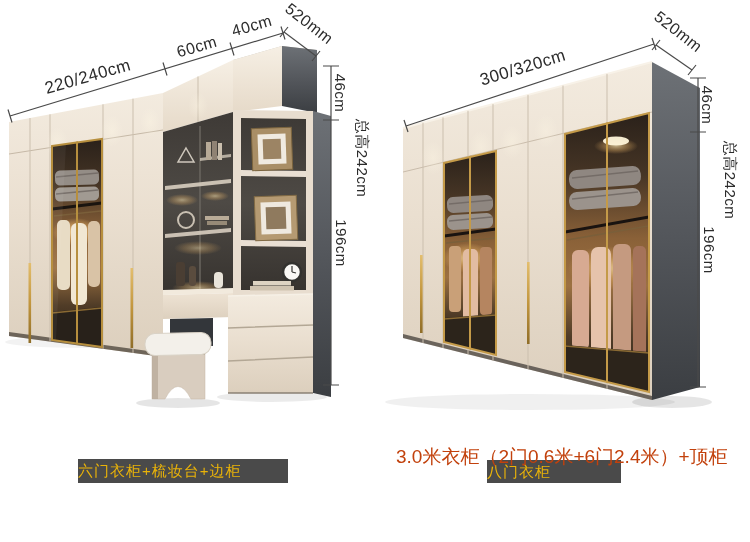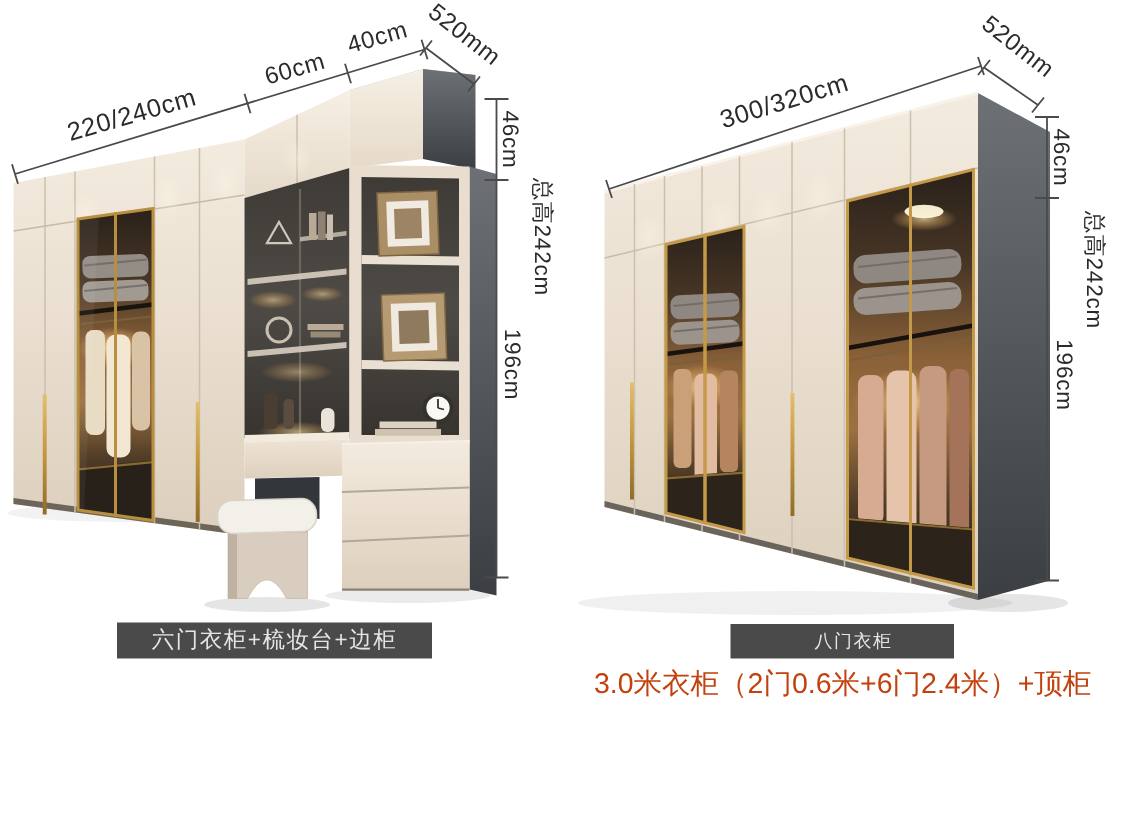--- a/index.html
+++ b/index.html
@@ -6,22 +6,23 @@
   .stage{
     position:relative;width:750px;height:542px;background:#ffffff;overflow:hidden;
     font-family:"Liberation Sans","DejaVu Sans",sans-serif;color:#2e2e2e;
   }
   .stage svg{position:absolute;left:0;top:0;}
   .dim-label{
     position:absolute;white-space:nowrap;color:#2b2b2b;
     transform-origin:center;letter-spacing:.5px;
   }
   .badge{
-    position:absolute;background:#4a4a4a;color:#e5e5e5;text-align:center;
+    position:absolute;background:#4a4a4a;color:#eab308;
     letter-spacing:1px;
+    margin-top:44px;
   }
   .notes{
     position:absolute;left:396px;top:443px;font-size:19px;line-height:27px;
     color:#c2410c;white-space:nowrap;
   }
 </style>
 </head>
 <body>
 
 <div class="stage">
@@ -307,19 +308,19 @@
   <div class="dim-label" style="left:361px;top:158px;font-size:15px;transform:translate(-50%,-50%) rotate(90deg);">总高242cm</div>
   <div class="dim-label" style="left:341px;top:243px;font-size:15px;transform:translate(-50%,-50%) rotate(90deg);">196cm</div>
 
   <div class="dim-label" style="left:523px;top:68px;font-size:17px;transform:translate(-50%,-50%) rotate(-17deg);">300/320cm</div>
   <div class="dim-label" style="left:678px;top:32px;font-size:16px;transform:translate(-50%,-50%) rotate(38deg);">520mm</div>
   <div class="dim-label" style="left:707px;top:105px;font-size:15px;transform:translate(-50%,-50%) rotate(90deg);">46cm</div>
   <div class="dim-label" style="left:729px;top:180px;font-size:15px;transform:translate(-50%,-50%) rotate(90deg);">总高242cm</div>
   <div class="dim-label" style="left:709px;top:250px;font-size:15px;transform:translate(-50%,-50%) rotate(90deg);">196cm</div>
 
   <div class="badge" style="left:78px;top:415px;width:210px;height:24px;line-height:24px;font-size:15px;">六门衣柜+梳妆台+边柜</div>
-  <div class="badge" style="left:487px;top:416px;width:134px;height:23px;line-height:23px;font-size:12px;padding-left:15px;">八门衣柜</div>
+  <div class="badge" style="left:487px;top:416px;width:134px;height:23px;line-height:23px;font-size:15px;">八门衣柜</div>
 
   <div class="notes">
     <div>3.0米衣柜（2门0.6米+6门2.4米）+顶柜</div>
   </div>
 
 </div>
 
 </body></html>

